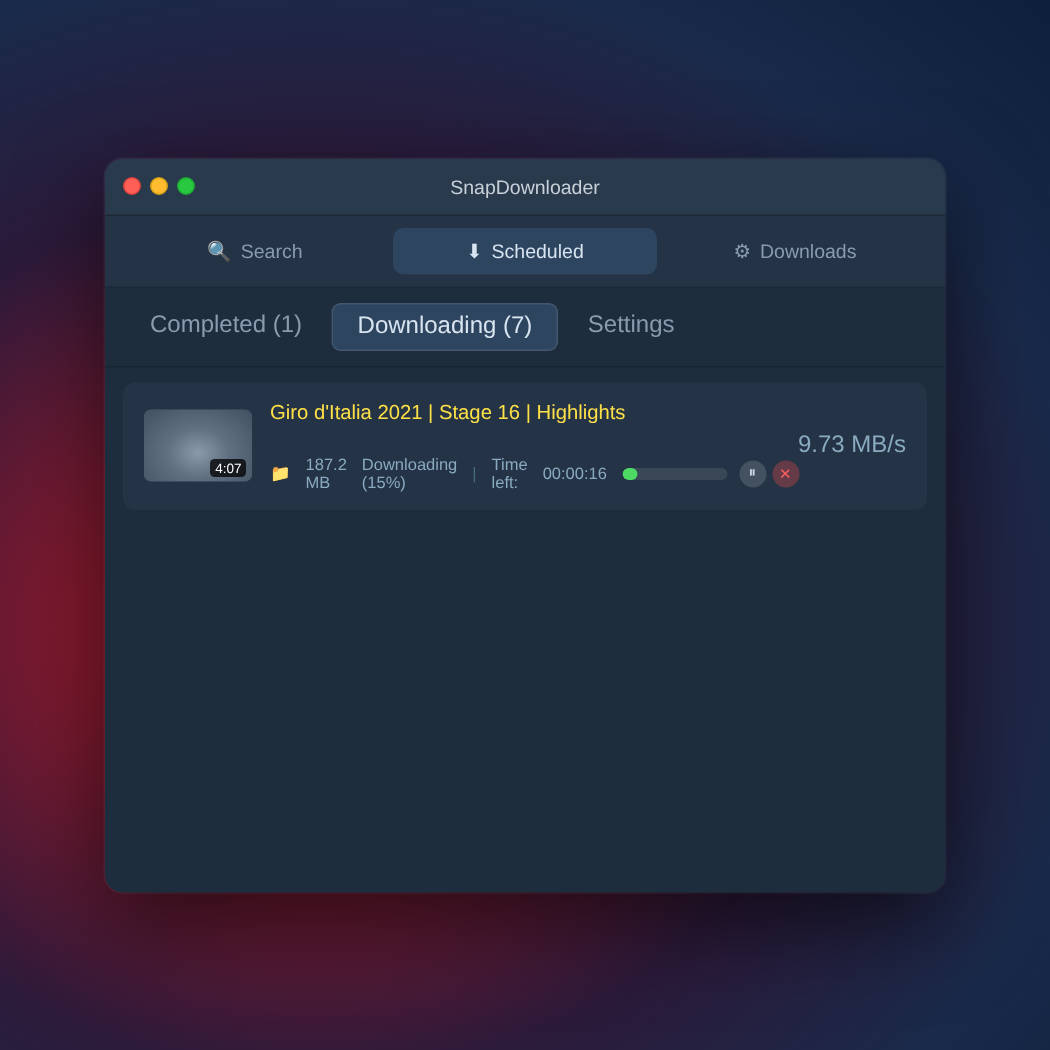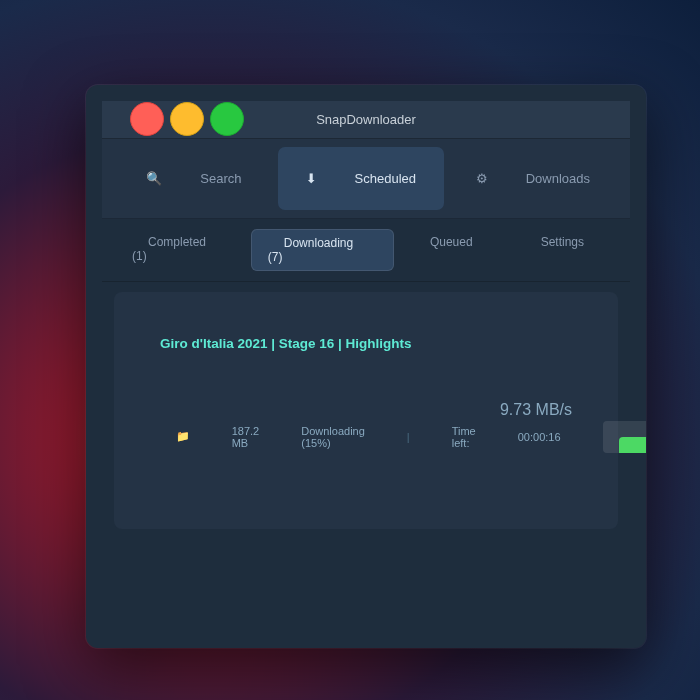--- a/index.html
+++ b/index.html
@@ -1,15 +1,15 @@
 <!DOCTYPE html>
 <html><head>
   <meta charset="utf-8">
   <style>
-    * { margin: 0; padding: 16px; box-sizing: border-box; }
+    * { margin: 0; padding: 0; box-sizing: border-box; }
 
     body {
       width: 700px;
       height: 700px;
       background: radial-gradient(ellipse at 30% 60%, #c0392b 0%, #8e1a2e 20%, #2c1a3a 50%, #1a2a4a 75%, #0d1f3c 100%);
       display: flex;
       align-items: center;
       justify-content: center;
       font-family: -apple-system, BlinkMacSystemFont, 'Helvetica Neue', sans-serif;
       overflow: hidden;
@@ -92,21 +92,21 @@
       display: flex;
       padding: 10px 14px;
       gap: 4px;
       border-bottom: 1px solid rgba(0,0,0,0.2);
       background: #1e2d3d;
     }
 
     .sub-tab {
       padding: 6px 16px;
       border-radius: 6px;
-      font-size: 12px;
+      font-size: 16px;
       cursor: pointer;
       color: #8a9bb0;
       font-weight: 400;
     }
 
     .sub-tab.active {
       background: #2e4560;
       color: #d8e4f0;
       border: 1px solid rgba(255,255,255,0.1);
     }
@@ -158,23 +158,23 @@
       border-radius: 3px;
     }
 
     .download-info {
       flex: 1;
       min-width: 0;
     }
 
     .download-title {
       font-size: 13.5px;
-      color: #5eead4;
-      font-weight: 700;
-      margin-bottom: 6px;
+      color: #fde047;
+      font-weight: 400;
+      margin-bottom: 22px;
       white-space: nowrap;
       overflow: hidden;
       text-overflow: ellipsis;
     }
 
     .download-meta {
       display: flex;
       align-items: center;
       gap: 10px;
       font-size: 11px;
@@ -294,31 +294,32 @@
   </div>
 
   <div class="sub-tabs">
     <div class="sub-tab">
       <span>Completed (1)</span>
     </div>
     <div class="sub-tab active">
       <span>Downloading (7)</span>
     </div>
     <div class="sub-tab">
-      <span>Queued</span>
-    </div>
-    <div class="sub-tab">
       <span>Settings</span>
     </div>
   </div>
 
   <div class="content">
 
     <div class="download-item">
 
+      <div class="thumbnail">
+        <div class="thumbnail-img"></div>
+        <div class="thumbnail-duration">4:07</div>
+      </div>
 
       <div class="download-info">
         <div class="download-title">Giro d'Italia 2021 | Stage 16 | Highlights</div>
         <div class="download-meta">
           <span class="file-icon">📁</span>
           <span class="file-size">187.2 MB</span>
           <span class="download-status">Downloading (15%)</span>
           <span class="separator">|</span>
           <span class="time-left">Time left:</span>
           <span class="time-left">00:00:16</span>

